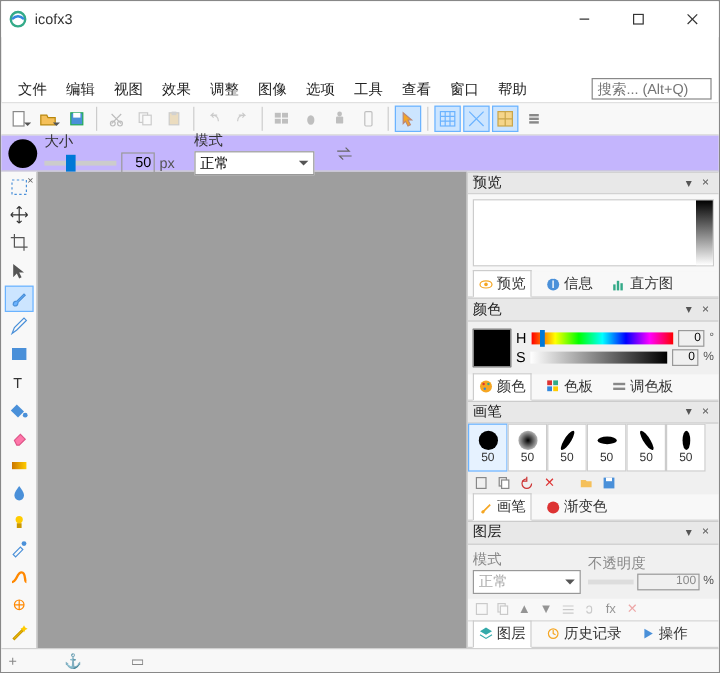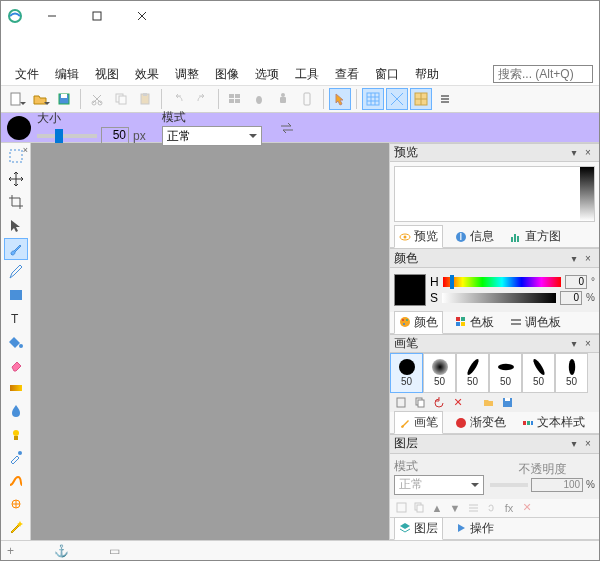--- a/index.html
+++ b/index.html
@@ -68,20 +68,21 @@
 </head>
 <body>
 
 <div class="titlebar">
   <span class="app-icon">
     <svg viewBox="0 0 16 16">
         <circle cx="8" cy="8" r="6" fill="none" stroke="#3a8" stroke-width="2"></circle>
         <path d="M3 8 Q8 3 13 8" fill="none" stroke="#38d" stroke-width="2"></path>
       </svg>
   </span>
+  <span class="title">icofx3</span>
   <div class="wbtn">
       <svg width="10" height="10">
         <line x1="1" y1="5" x2="9" y2="5" stroke="#333"></line>
       </svg>
     </div>
   <div class="wbtn">
       <svg width="10" height="10">
         <rect x="1" y="1" width="8" height="8" fill="none" stroke="#333"></rect>
       </svg>
     </div>
@@ -502,45 +503,37 @@
               <path d="M2 10c0-1 1-2 2-2l5-5 1 1-5 5c0 1-1 2-2 2z" fill="#f5a623"></path>
             </svg></span>
           <span>画笔</span>
         </span>
       <span class="tab">
           <span class="ticon"><svg viewBox="0 0 12 12">
               <circle cx="6" cy="6" r="5" fill="#d33"></circle>
             </svg></span>
           <span>渐变色</span>
         </span>
-      <span class="tab">
-          <span class="ticon"><svg viewBox="0 0 12 12">
-              <rect x="1" y="4" width="3" height="4" fill="#d33"></rect>
-              <rect x="5" y="4" width="3" height="4" fill="#3a8"></rect>
-              <rect x="9" y="4" width="2" height="4" fill="#38d"></rect>
-            </svg></span>
-          <span>文本样式</span>
-        </span>
     </div>
 
     <div class="panel-hdr">
       <span class="ht">图层</span>
       <span class="hb">▾</span>
       <span class="hb">×</span>
     </div>
     <div class="layer-body">
       <div class="layer-row">
         <div style="flex:0 0 90px">
           <div>模式</div>
           <div class="select" style="min-width:85px;color:#aaa">
               <span>正常</span>
             </div>
         </div>
         <div style="flex:1">
-          <div style="text-align:center">不透明度</div>
+          <div style="text-align:left">不透明度</div>
           <div style="display:flex;align-items:center;gap:3px">
             <div class="opacity"></div>
             <div class="nb" style="width:52px">100</div>
             <span class="deg">%</span>
           </div>
         </div>
       </div>
     </div>
     <div style="flex:1;background:#f0f0f0"></div>
     <div class="panel-tb">
@@ -573,20 +566,27 @@
     <div class="tabs">
       <span class="tab sel">
           <span class="ticon"><svg viewBox="0 0 12 12">
               <path d="M6 1l5 3-5 3-5-3z" fill="#3aa"></path>
               <path d="M1 7l5 3 5-3" fill="none" stroke="#3aa"></path>
             </svg></span>
           <span>图层</span>
         </span>
       <span class="tab">
           <span class="ticon"><svg viewBox="0 0 12 12">
+              <circle cx="6" cy="6" r="4" fill="none" stroke="#f5a623"></circle>
+              <path d="M6 3v3l2 1" stroke="#f5a623" fill="none"></path>
+            </svg></span>
+          <span>历史记录</span>
+        </span>
+      <span class="tab">
+          <span class="ticon"><svg viewBox="0 0 12 12">
               <path d="M3 2v8l7-4z" fill="#4a90d9"></path>
             </svg></span>
           <span>操作</span>
         </span>
     </div>
   </div>
 </div>
 
 <div class="statusbar">
   <span>+</span>

